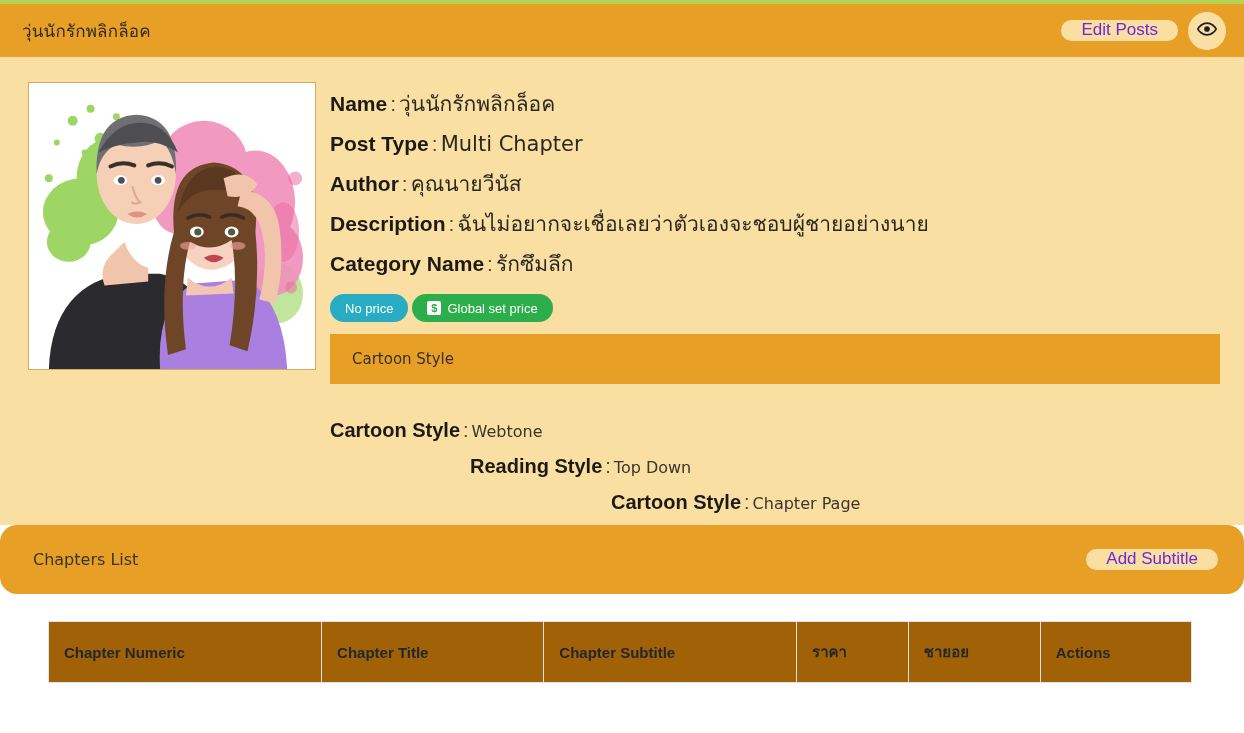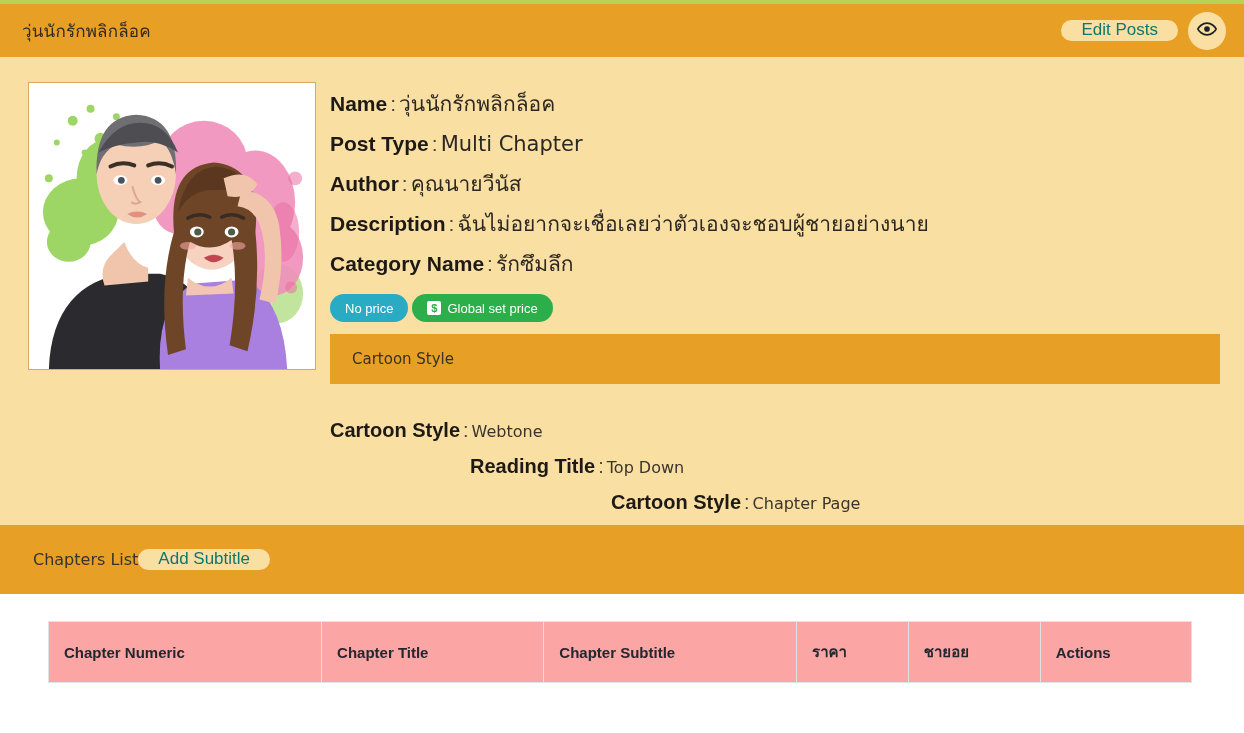--- a/index.html
+++ b/index.html
@@ -43,21 +43,21 @@
   }
   .header-actions {
     display: flex;
     align-items: center;
     gap: 10px;
   }
   .btn-pill {
     background: #fadfa3;
     border: none;
     border-radius: 22px;
-    color: #0f766e;
+    color: #6d28d9;
     font-size: 17px;
     font-family: "Liberation Sans", sans-serif;
     padding: 0 20px;
     cursor: pointer;
     line-height: 1.2;
   }
   .btn-icon-round {
     background: #fadfa3;
     border: none;
     border-radius: 50%;
@@ -176,21 +176,23 @@
   .style-row .val { font-size: 16px; color: #3a342c; }
   .style-row.indent-1 { padding-left: 140px; }
   .style-row.indent-2 { padding-left: 281px; }
 
   
   .chapters-bar {
     background: #e89f26;
     height: 69px;
     display: flex;
     align-items: center;
+    justify-content: space-between;
     padding: 0 26px 0 33px;
+    border-radius: 17px;
   }
   .chapters-bar-title {
     font-size: 16px;
     color: #39332b;
     font-family: "DejaVu Sans", sans-serif;
   }
 
   
   .table-area {
     background: #ffffff;
@@ -203,21 +205,21 @@
     table-layout: fixed;
   }
   table.chapters-table th {
     border: 1px solid #dfe3e8;
     text-align: left;
     font-size: 15px;
     font-weight: bold;
     color: #23272e;
     padding: 18px 1px 18px 15px;
     height: 58px;
-    background: #fca5a5;
+    background: #a16207;
     white-space: nowrap;
   }
   .col-numeric  { width: 269px; }
   .col-title    { width: 219px; }
   .col-subtitle { width: 249px; }
   .col-price    { width: 110px; }
   .col-status   { width: 130px; }
   .col-actions  { width: 149px; }
 </style>
 </head>
@@ -342,21 +344,21 @@
 
       <div class="section-banner">
         <span>Cartoon Style</span>
       </div>
 
       <div class="style-rows">
         <div class="style-row">
           <span class="lbl">Cartoon Style</span><span class="sep">:</span><span class="val">Webtone</span>
         </div>
         <div class="style-row indent-1">
-          <span class="lbl">Reading Title</span><span class="sep">:</span><span class="val">Top Down</span>
+          <span class="lbl">Reading Style</span><span class="sep">:</span><span class="val">Top Down</span>
         </div>
         <div class="style-row indent-2">
           <span class="lbl">Cartoon Style</span><span class="sep">:</span><span class="val">Chapter Page</span>
         </div>
       </div>
 
     </div>
   </div>
 
   <div class="chapters-bar">

